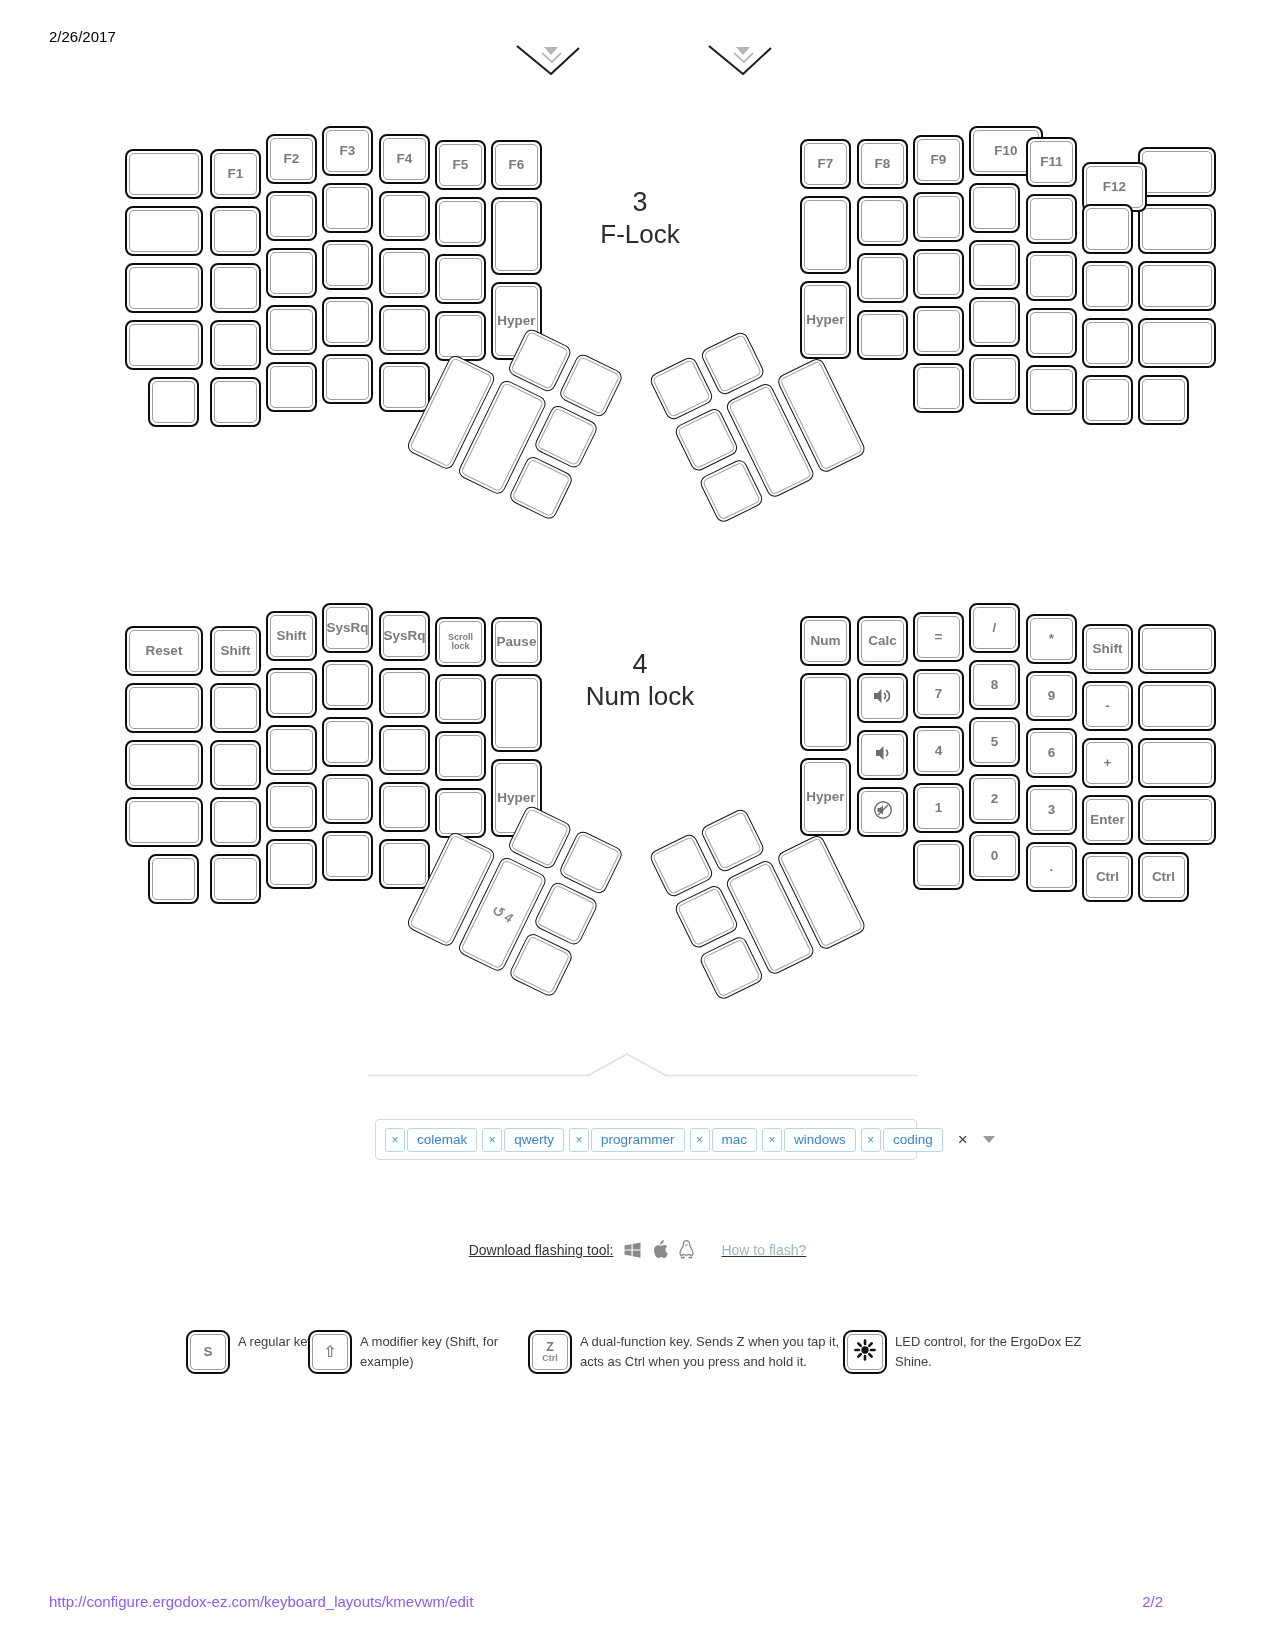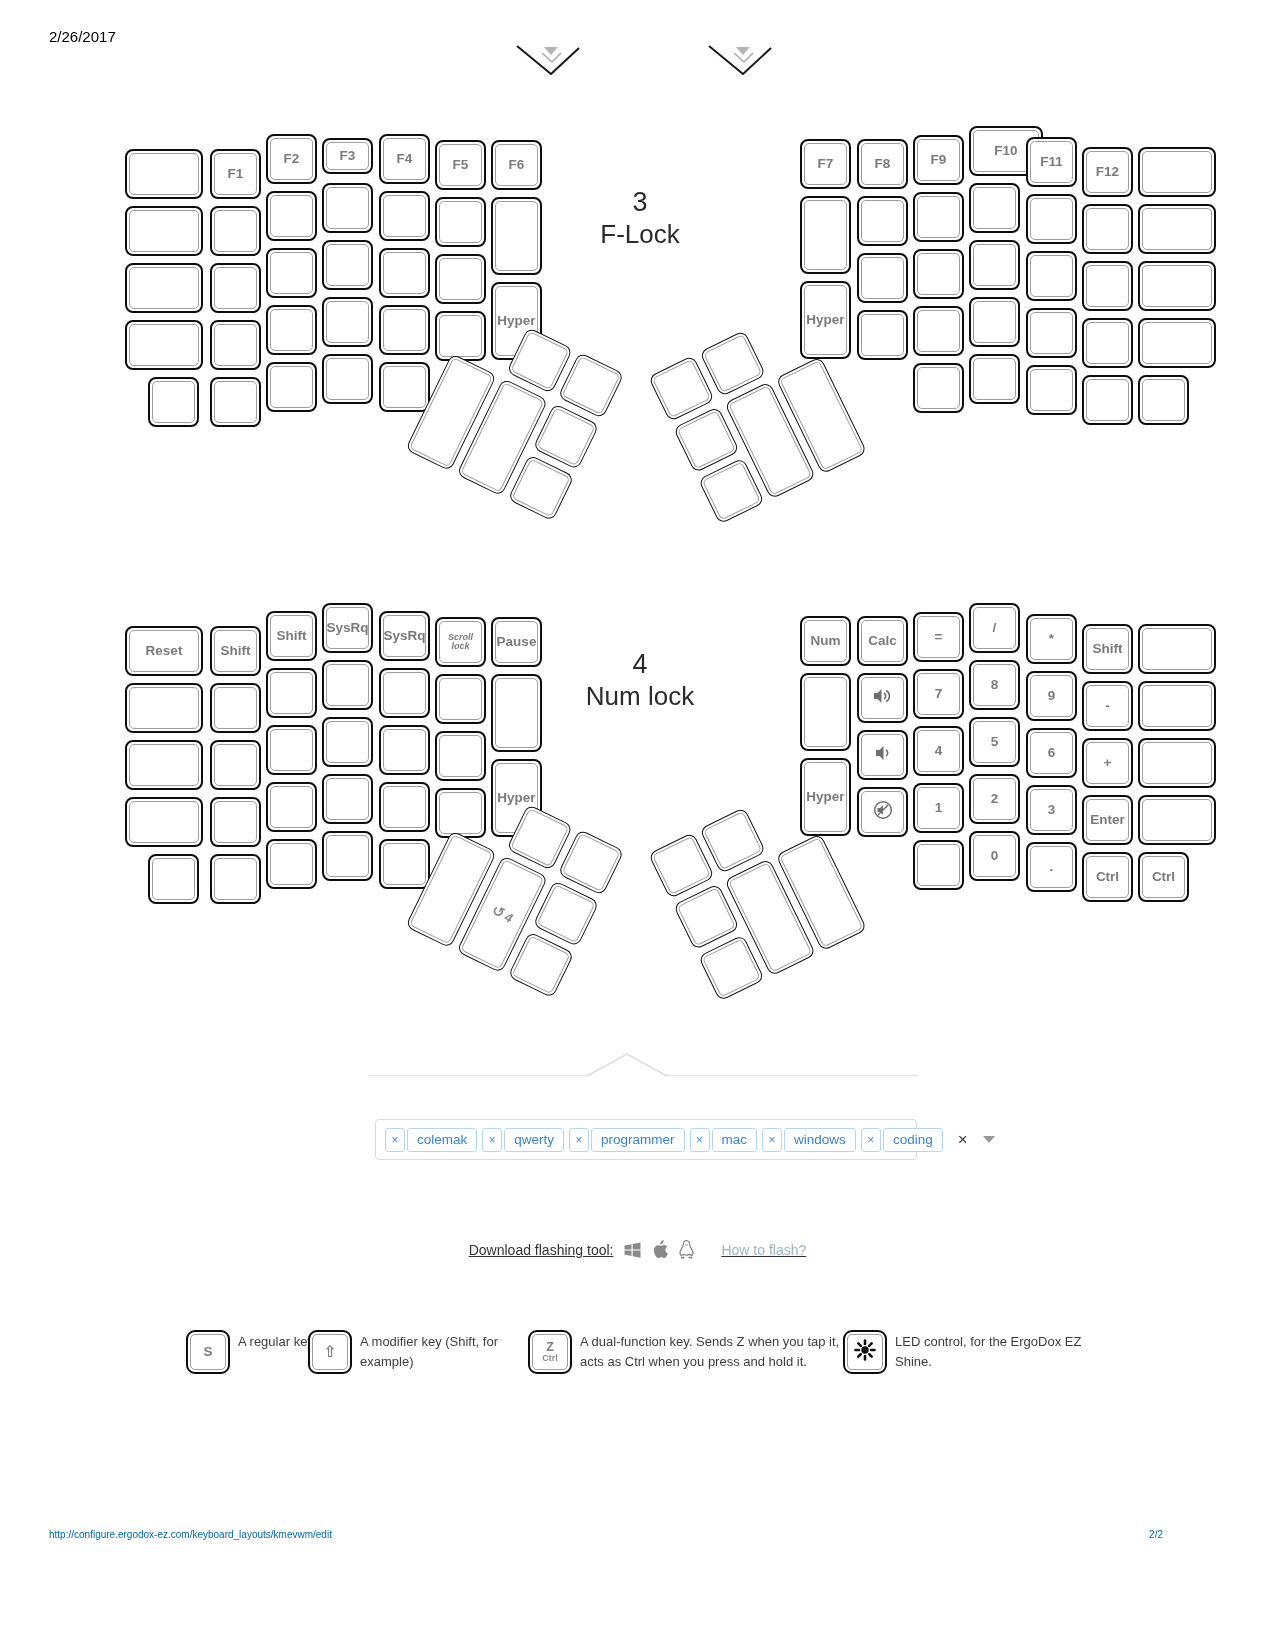--- a/index.html
+++ b/index.html
@@ -3,32 +3,32 @@
 <meta charset="utf-8">
 <style>
   html,body{margin:0;padding:0;background:#fff;}
   #page{position:relative;width:1275px;height:1650px;background:#fff;overflow:hidden;
         font-family:"Liberation Sans","DejaVu Sans",sans-serif;color:#000;}
   .abs{position:absolute;}
   
   .hdr{top:28px;font-size:15px;color:#000;}
   #hdr-date{left:49px;}
   #hdr-title{left:0;right:0;text-align:center;}
-  .ftr{top:1529px;font-size:10px;color:#0369a1;}
+  .ftr{top:1593px;font-size:15px;color:#8b5cf6;}
   #ftr-url{left:49px;}
   #ftr-page{right:112px;}
   
   #board{position:absolute;inset:0;}
   .key{position:absolute;background:#fff;border:2.5px solid #0d0d0d;border-radius:8px;box-sizing:border-box;}
   .key.thin{border-width:1.4px;border-color:#161616;}
   .kin{position:absolute;inset:2px;border:1.6px solid #9e9e9e;border-radius:5px;
        display:flex;align-items:center;justify-content:center;text-align:center;overflow:hidden;}
   .klab{font-weight:700;color:#7b7b7b;font-size:13.5px;line-height:1.05;
         font-family:"Liberation Sans","DejaVu Sans",sans-serif;}
-  .klab.ksmall{font-size:9px;font-style:italic;}
+  .klab.ksmall{font-size:9px;}
   .thumbs{position:absolute;transform-origin:0 0;}
   .tlay{color:#8a8a8a;font-weight:700;white-space:nowrap;}
   .tarrow{font-size:15px;font-family:"DejaVu Sans",sans-serif;}
   .tnum{font-size:13px;font-style:italic;margin-left:2px;}
   
   .layer-label{position:absolute;width:220px;text-align:center;color:#2b2b2b;}
   .layer-label .lnum{font-size:27px;line-height:1.2;}
   .layer-label .lname{font-size:26px;line-height:1.25;}
   
   #divider{left:368px;top:1051px;}
@@ -145,21 +145,21 @@
         <div class="key" style="left: 266px; top: 305px; width: 51px; height: 50px;">
           <div class="kin">
             <span class="klab"></span>
           </div>
         </div>
         <div class="key" style="left: 266px; top: 362px; width: 51px; height: 50px;">
           <div class="kin">
             <span class="klab"></span>
           </div>
         </div>
-        <div class="key" style="left: 322px; top: 138px; width: 51px; height: 36px;">
+        <div class="key" style="left: 322px; top: 126px; width: 51px; height: 50px;">
           <div class="kin">
             <span class="klab">F3</span>
           </div>
         </div>
         <div class="key" style="left: 322px; top: 183px; width: 51px; height: 50px;">
           <div class="kin">
             <span class="klab"></span>
           </div>
         </div>
         <div class="key" style="left: 322px; top: 240px; width: 51px; height: 50px;">
@@ -382,21 +382,21 @@
         <div class="key" style="left: 1026px; top: 308px; width: 51px; height: 50px;">
           <div class="kin">
             <span class="klab"></span>
           </div>
         </div>
         <div class="key" style="left: 1026px; top: 365px; width: 51px; height: 50px;">
           <div class="kin">
             <span class="klab"></span>
           </div>
         </div>
-        <div class="key" style="left: 1082px; top: 147px; width: 51px; height: 50px;">
+        <div class="key" style="left: 1082px; top: 162px; width: 65px; height: 50px;">
           <div class="kin">
             <span class="klab">F12</span>
           </div>
         </div>
         <div class="key" style="left: 1082px; top: 204px; width: 51px; height: 50px;">
           <div class="kin">
             <span class="klab"></span>
           </div>
         </div>
         <div class="key" style="left: 1082px; top: 261px; width: 51px; height: 50px;">

